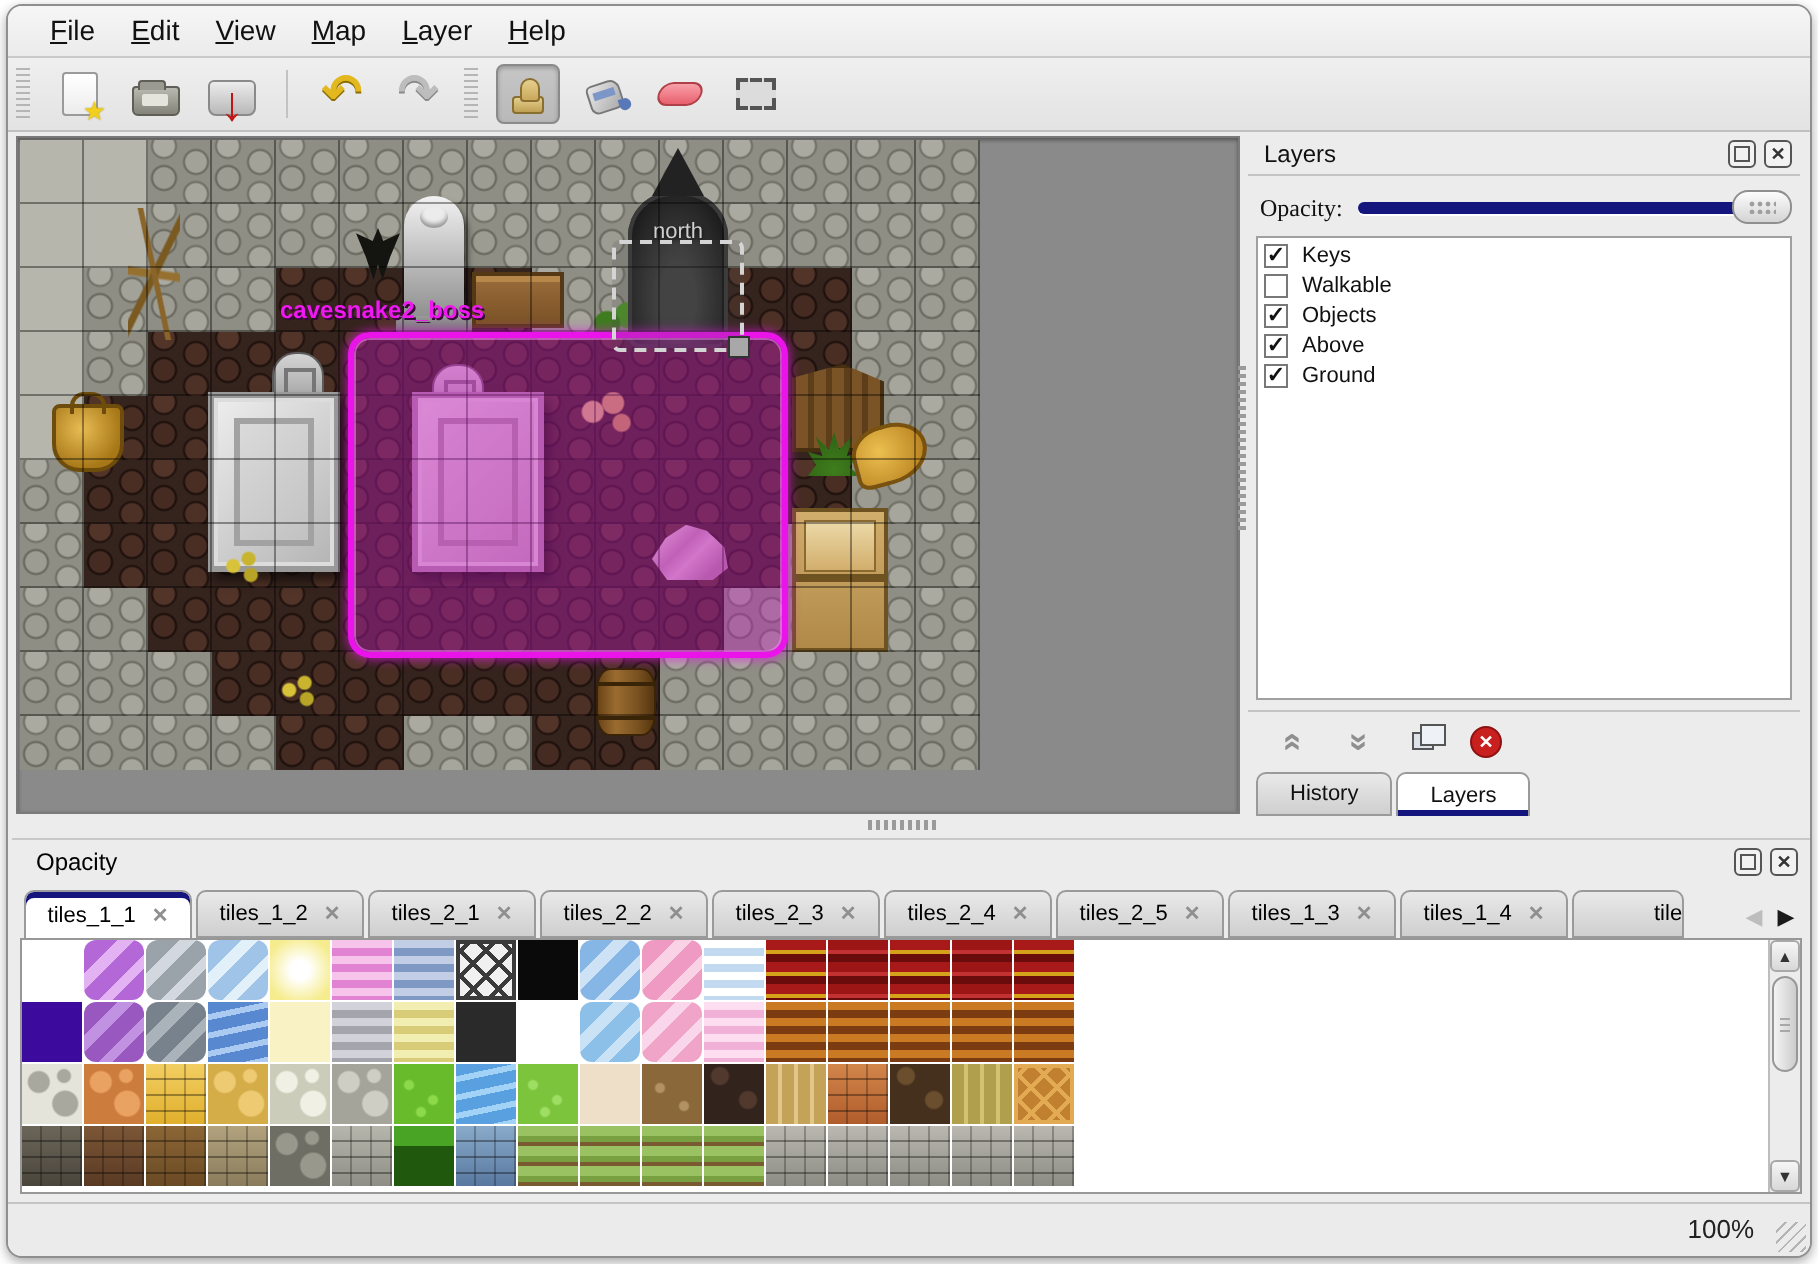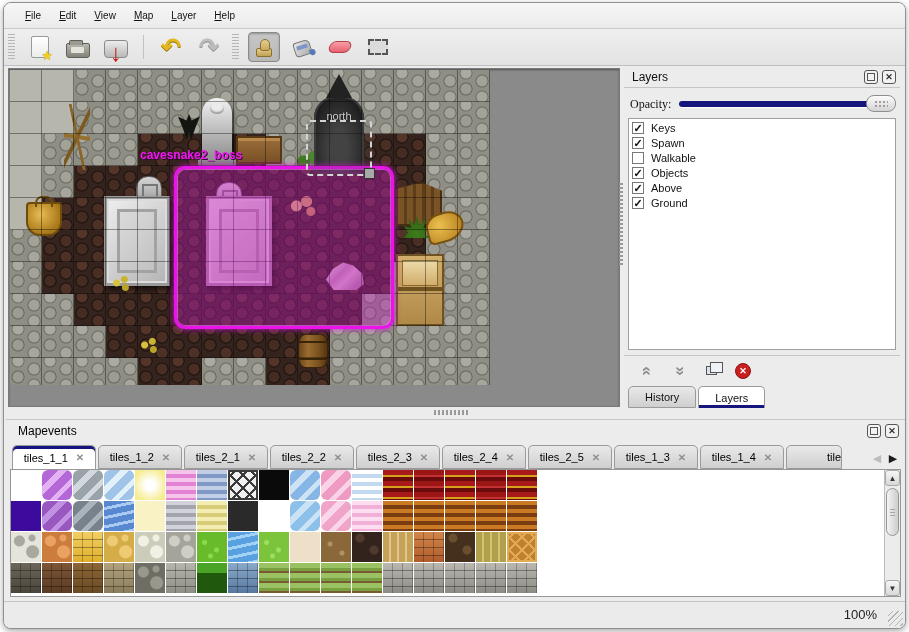--- a/index.html
+++ b/index.html
@@ -3,21 +3,21 @@
 <meta charset="utf-8">
 <style>
   html,body{margin:0;padding:0;background:#fff;width:909px;height:632px;
     font-family:"Liberation Sans",sans-serif;-webkit-font-smoothing:antialiased;}
   *{box-sizing:border-box;}
   .window{position:absolute;left:3px;top:2px;width:903px;height:627px;background:#ececec;
     border:1px solid #8f8f8f;border-radius:8px;box-shadow:0 2px 6px rgba(0,0,0,.35);overflow:hidden;}
 
   
   .menubar{position:absolute;left:0;top:0;right:0;height:26px;background:linear-gradient(#f6f6f6,#ebebeb);
-    border-bottom:1px solid #c9c9c9;display:flex;align-items:center;padding-left:12px;font-size:10px;color:#111;}
+    border-bottom:1px solid #c9c9c9;display:flex;align-items:center;padding-left:12px;font-size:14px;color:#111;}
   .menu-item{padding:0 9px;line-height:25px;cursor:default;}
   .menu-item u{text-decoration:underline;}
 
   
   .toolbar{position:absolute;left:0;top:26px;right:0;height:37px;background:linear-gradient(#efefef,#e3e3e3);
     border-bottom:1px solid #c0c0c0;display:flex;align-items:center;}
   .tgrip{width:7px;height:26px;margin:0 6px 0 4px;
     background:repeating-linear-gradient(to bottom,#b5b5b5 0 1px,transparent 1px 3px);}
   .tsep{width:1px;height:24px;background:#c2c2c2;margin:0 8px;}
   .tbtn{width:32px;height:30px;margin:0 3px;border:1px solid transparent;border-radius:4px;
@@ -489,24 +489,20 @@
       <span class="op-groove">
         <span class="op-handle"></span>
       </span>
     </div>
     <div class="layer-list" id="layer-list">
         <div class="layer-row">
           <span class="cb checked"></span>
           <span>Keys</span>
         </div>
         <div class="layer-row">
-          <span class="cb checked"></span>
-          <span>Spawn</span>
-        </div>
-        <div class="layer-row">
           <span class="cb"></span>
           <span>Walkable</span>
         </div>
         <div class="layer-row">
           <span class="cb checked"></span>
           <span>Objects</span>
         </div>
         <div class="layer-row">
           <span class="cb checked"></span>
           <span>Above</span>
@@ -531,21 +527,21 @@
         </div>
       </div>
     <div class="dock-tabs" id="dock-tabs">
         <div class="tab">History</div>
         <div class="tab active">Layers</div>
       </div>
   </div>
 
   <div class="tilesets">
     <div class="ts-title">
-      <span>Mapevents</span>
+      <span>Opacity</span>
       <span class="sp"></span>
       <span class="win-btn float"></span>
       <span class="win-btn close"></span>
     </div>
     <div class="ts-tabs" id="ts-tabs">
         <div class="ts-tab active">
           <span>tiles_1_1</span>
           <span class="x">✕</span>
         </div>
         <div class="ts-tab">

